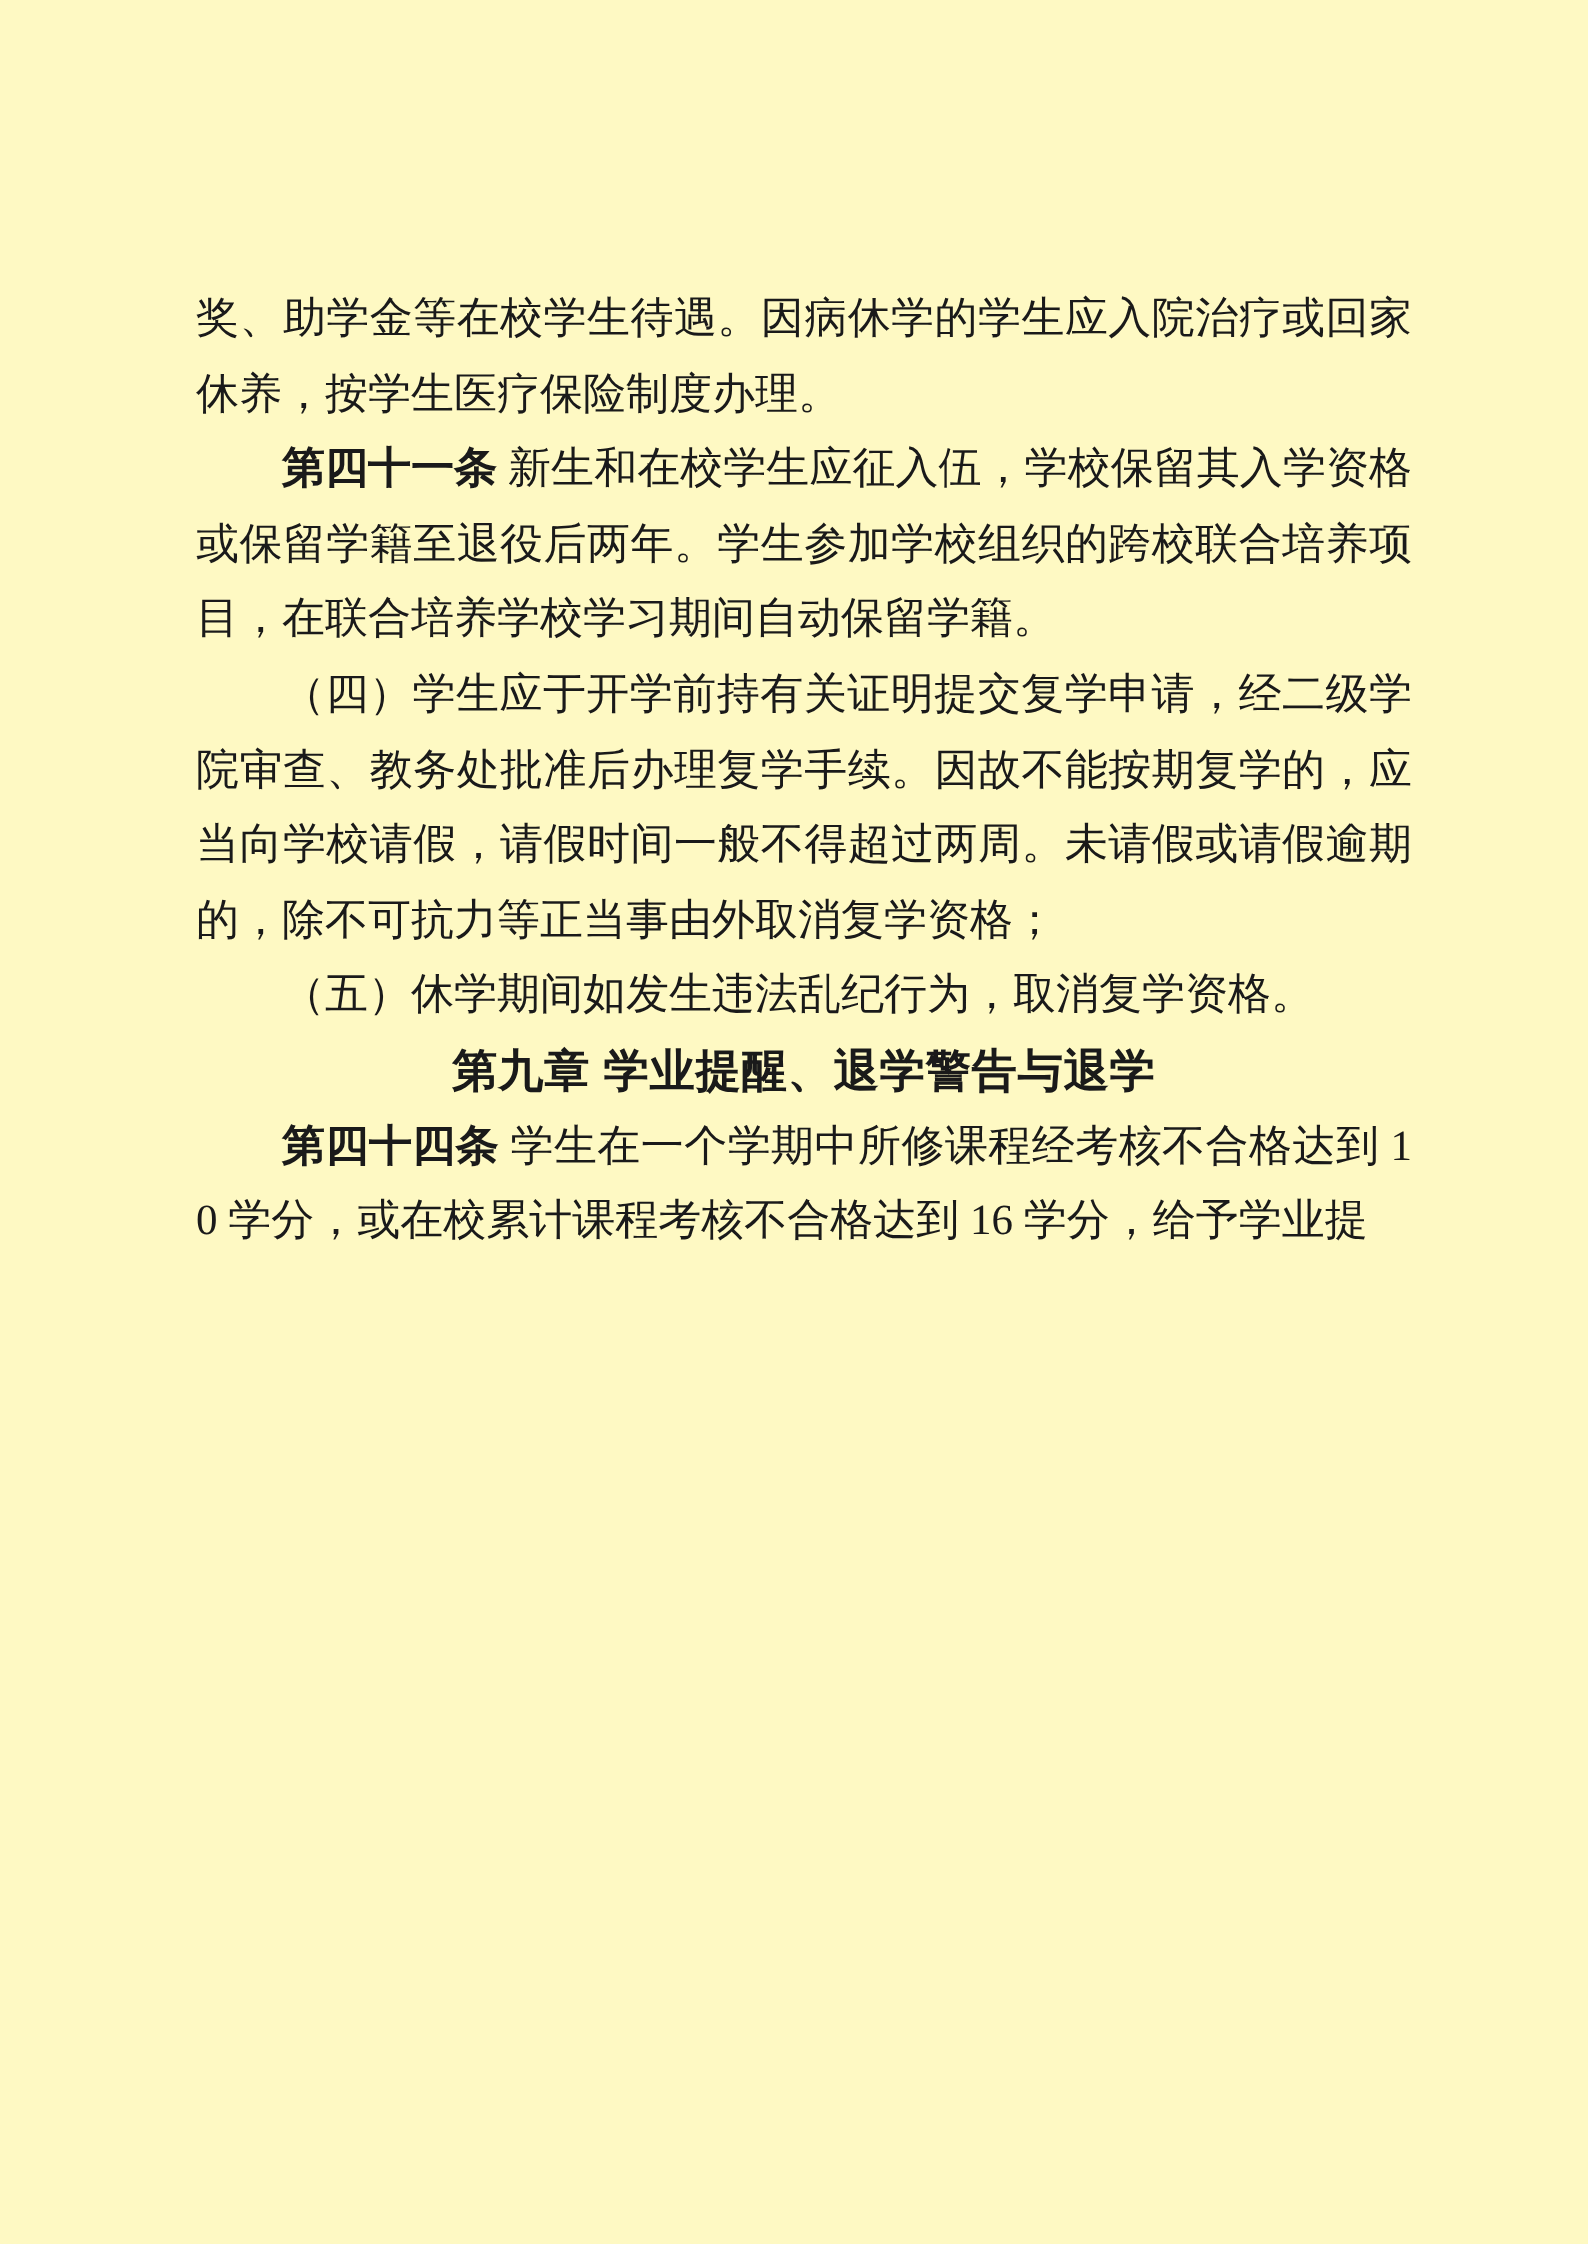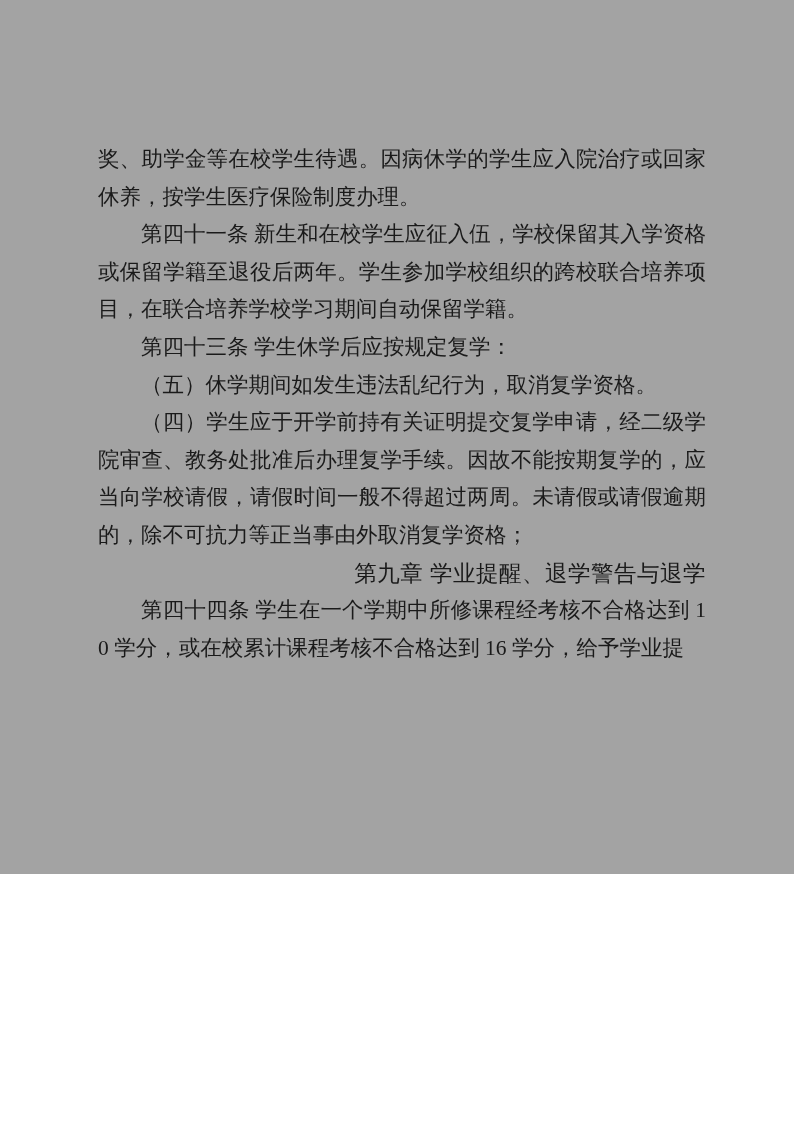--- a/index.html
+++ b/index.html
@@ -3,22 +3,22 @@
 <meta charset="utf-8">
 <style>
   html, body {
     margin: 0;
     padding: 0;
     background: #ffffff;
   }
   .page {
     position: relative;
     width: 794px;
-    height: 874px;
-    background: #a3a3a3;
+    height: 1122px;
+    background: #fef9c3;
     overflow: hidden;
   }
   .content {
     position: absolute;
     left: 98px;
     top: 141px;
     width: 608px;
     font-family: "Liberation Serif", "DejaVu Serif", serif;
     font-size: 21.5px;
     line-height: 37.6px;
@@ -27,51 +27,50 @@
     word-break: break-all;
   }
   .para {
     margin: 0;
     text-indent: 2em;
   }
   .para.no-indent {
     text-indent: 0;
   }
   .term {
-    font-weight: normal;
+    font-weight: bold;
   }
   .chapter-heading {
     margin: 0;
     font-family: "Liberation Sans", "DejaVu Sans", sans-serif;
-    font-weight: normal;
+    font-weight: bold;
     font-size: 22.5px;
     line-height: 37.6px;
-    text-align: right;
+    text-align: center;
     text-indent: 0;
     letter-spacing: 0.5px;
   }
 </style>
 </head>
 <body>
 
 <div class="page">
   <div class="content">
 
     <p class="para no-indent"><span>奖、助学金等在校学生待遇。因病休学的学生应入院治疗或回家休养，按学生医疗保险制度办理。</span></p>
 
     <p class="para"><span class="term">第四十一条</span><span> 新生和在校学生应征入伍，学校保留其入学资格或保留学籍至退役后两年。学生参加学校组织的跨校联合培养项目，在联合培养学校学习期间自动保留学籍。</span></p>
 
 
-    <p class="para"><span class="term">第四十三条</span><span> 学生休学后应按规定复学：</span></p>
 
 
 
 
+    <p class="para"><span>（四）学生应于开学前持有关证明提交复学申请，经二级学院审查、教务处批准后办理复学手续。因故不能按期复学的，应当向学校请假，请假时间一般不得超过两周。未请假或请假逾期的，除不可抗力等正当事由外取消复学资格；</span></p>
+
     <p class="para"><span>（五）休学期间如发生违法乱纪行为，取消复学资格。</span></p>
-
-    <p class="para"><span>（四）学生应于开学前持有关证明提交复学申请，经二级学院审查、教务处批准后办理复学手续。因故不能按期复学的，应当向学校请假，请假时间一般不得超过两周。未请假或请假逾期的，除不可抗力等正当事由外取消复学资格；</span></p>
 
     <h2 class="chapter-heading">第九章 学业提醒、退学警告与退学</h2>
 
     <p class="para"><span class="term">第四十四条</span><span> 学生在一个学期中所修课程经考核不合格达到 10 学分，或在校累计课程考核不合格达到 16 学分，给予学业提</span></p>
 
   </div>
 </div>
 
 </body></html>

